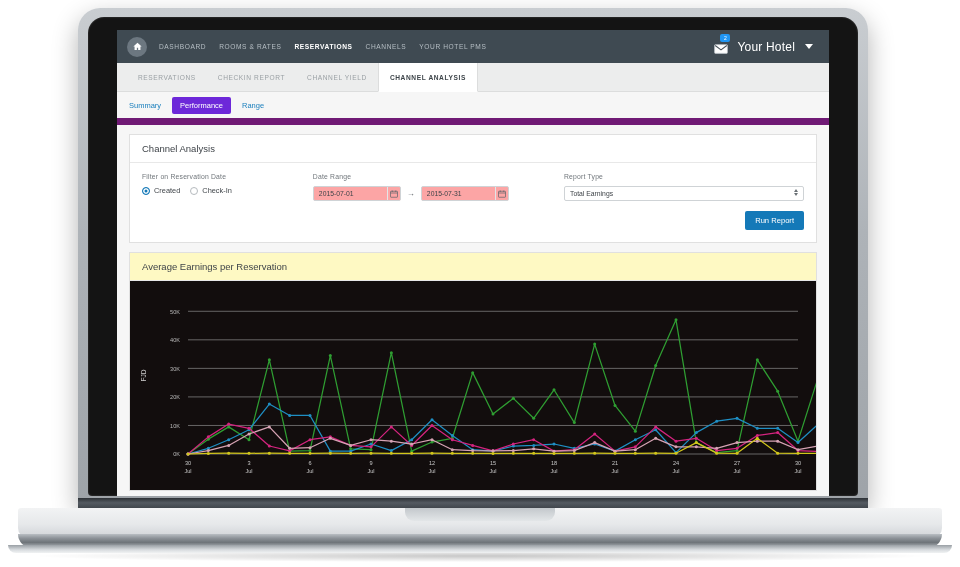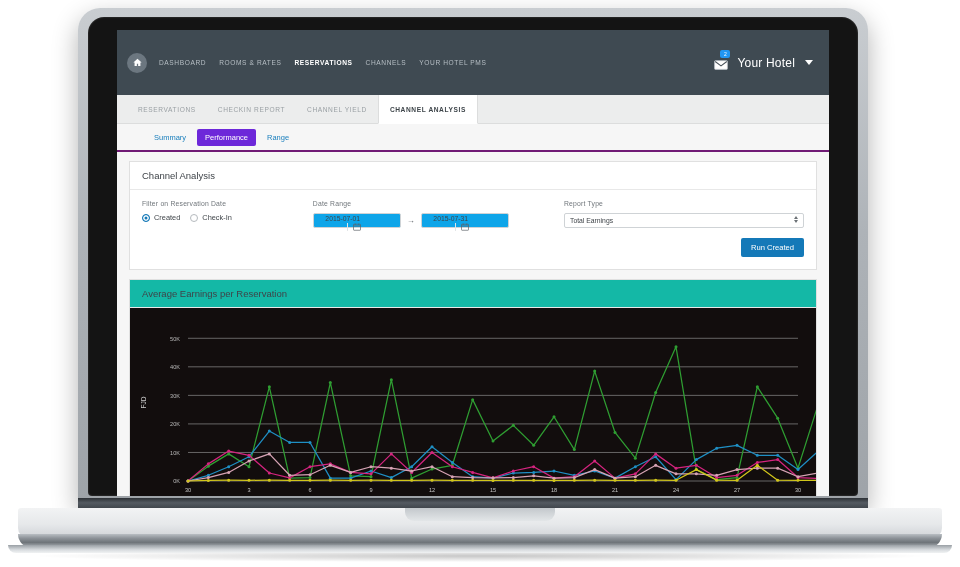--- a/index.html
+++ b/index.html
@@ -51,21 +51,21 @@
     background:linear-gradient(180deg,#9aa0a5 0%,#d8dcdf 60%,#f0f2f3 100%);
     border-radius:0 0 18px 18px;
   }
   .laptop-shadow{
     position:absolute;left:40px;top:550px;width:880px;height:12px;
     background:radial-gradient(ellipse at center, rgba(0,0,0,.22) 0%, rgba(0,0,0,0) 72%);
   }
 
   
   .topnav{
-    height:33px;background:#3f4a52;display:flex;align-items:center;padding:16px 10px;
+    height:33px;background:#3f4a52;display:flex;align-items:center;padding:0 10px;
     position:relative;
   }
   .home-badge{
     width:20px;height:20px;border-radius:50%;background:#6c7780;
     display:flex;align-items:center;justify-content:center;margin-right:12px;flex:0 0 auto;
   }
   .home-badge svg{display:block;}
   .topnav-links{display:flex;align-items:center;gap:13px;}
   .topnav-link{
     font-size:6.6px;letter-spacing:.6px;color:#b7bfc5;text-transform:uppercase;
@@ -93,22 +93,22 @@
     display:flex;align-items:center;padding:0 11px;font-size:6.6px;letter-spacing:.6px;
     color:#9aa0a4;text-transform:uppercase;cursor:pointer;
   }
   .subnav-item.active{
     background:#ffffff;color:#3d4449;font-weight:bold;
     border-left:1px solid #dcdddd;border-right:1px solid #dcdddd;
     margin-bottom:-1px;border-bottom:1px solid #ffffff;
   }
 
   .tabrow{
-    height:26px;background:#f6f6f6;border-bottom:2px solid #701a75;
-    display:flex;align-items:center;padding-left:29px;gap:3px;
+    height:26px;background:#f6f6f6;border-bottom:7px solid #701a75;
+    display:flex;align-items:center;padding-left:4px;gap:3px;
   }
   .tab{
     font-size:7.5px;color:#1a7fbd;padding:4px 8px;border-radius:2px;cursor:pointer;
   }
   .tab.active{background:#6d28d9;color:#ffffff;}
 
   .content{background:#f6f6f6;padding:9px 12px 0 12px;height:385px;box-sizing:border-box;}
 
   .panel{background:#ffffff;border:1px solid #e0e0e0;margin-bottom:9px;}
   .panel-head{
@@ -123,22 +123,22 @@
   .radio-item{display:flex;align-items:center;gap:4px;cursor:pointer;}
   .radio{
     width:8px;height:8px;border-radius:50%;border:1px solid #b5babe;background:#fff;
     box-sizing:border-box;
   }
   .radio.on{background:#1479b8;border-color:#1479b8;box-shadow:inset 0 0 0 1.5px #ffffff;}
   .radio-label{font-size:7.4px;color:#3f4449;}
 
   .date-wrap{display:flex;align-items:center;gap:6px;}
   .date-input{
-    width:88px;height:15px;border:1px solid #cfd3d6;background:#0ea5e9;border-radius:2px;
-    display:flex;align-items:center;box-sizing:border-box;flex-direction:column;
+    width:88px;height:15px;border:1px solid #cfd3d6;background:#fca5a5;border-radius:2px;
+    display:flex;align-items:center;box-sizing:border-box;
   }
   .date-input input{
     border:0;outline:0;width:66px;font-size:6.8px;color:#3f4449;padding-left:5px;
     font-family:"Liberation Sans", sans-serif;background:transparent;
   }
   .cal-btn{
     width:18px;height:13px;border-left:1px solid #e2e5e7;display:flex;
     align-items:center;justify-content:center;cursor:pointer;
   }
   .arrow-mid{font-size:8px;color:#5a6065;}
@@ -155,21 +155,21 @@
   .stp-up{width:0;height:0;border-left:2.5px solid transparent;border-right:2.5px solid transparent;border-bottom:3px solid #6b7176;}
   .stp-dn{width:0;height:0;border-left:2.5px solid transparent;border-right:2.5px solid transparent;border-top:3px solid #6b7176;}
 
   .run-row{display:flex;justify-content:flex-end;margin-top:10px;}
   .btn-primary{
     background:#1479b8;color:#fff;font-size:7.6px;padding:5px 10px;border:0;border-radius:2px;
     cursor:pointer;font-family:"Liberation Sans", sans-serif;
   }
 
   
-  .chart-panel{background:#14b8a6;border:1px solid #e0e0e0;}
+  .chart-panel{background:#fef9c3;border:1px solid #e0e0e0;}
   .chart-area{background:#120d0d;height:209px;position:relative;}
   .chart-svg{display:block;width:100%;height:100%;}
 </style>
 </head>
 <body>
 
 <div id="stage">
 
   <div class="laptop-shadow"></div>
   <div class="laptop-outer"></div>
@@ -271,21 +271,21 @@
                 <div class="select-stepper">
                   <div class="stp-up"></div>
                   <div class="stp-dn"></div>
                 </div>
               </div>
             </div>
 
           </div>
 
           <div class="run-row">
-            <button class="btn-primary">Run Created</button>
+            <button class="btn-primary">Run Report</button>
           </div>
         </div>
       </div>
 
       <div class="chart-panel">
         <div class="panel-head">Average Earnings per Reservation</div>
         <div class="chart-area">
           <svg class="chart-svg" id="chart-svg" viewBox="0 0 686 209" preserveAspectRatio="none">
               <line x1="58" y1="173" x2="668" y2="173" stroke="#8d8d8d" stroke-width="0.7"></line>
               <text x="50" y="175.4" fill="#b9b9b9" font-size="5.6" text-anchor="end" font-family="&quot;Liberation Sans&quot;, sans-serif">0K</text>

